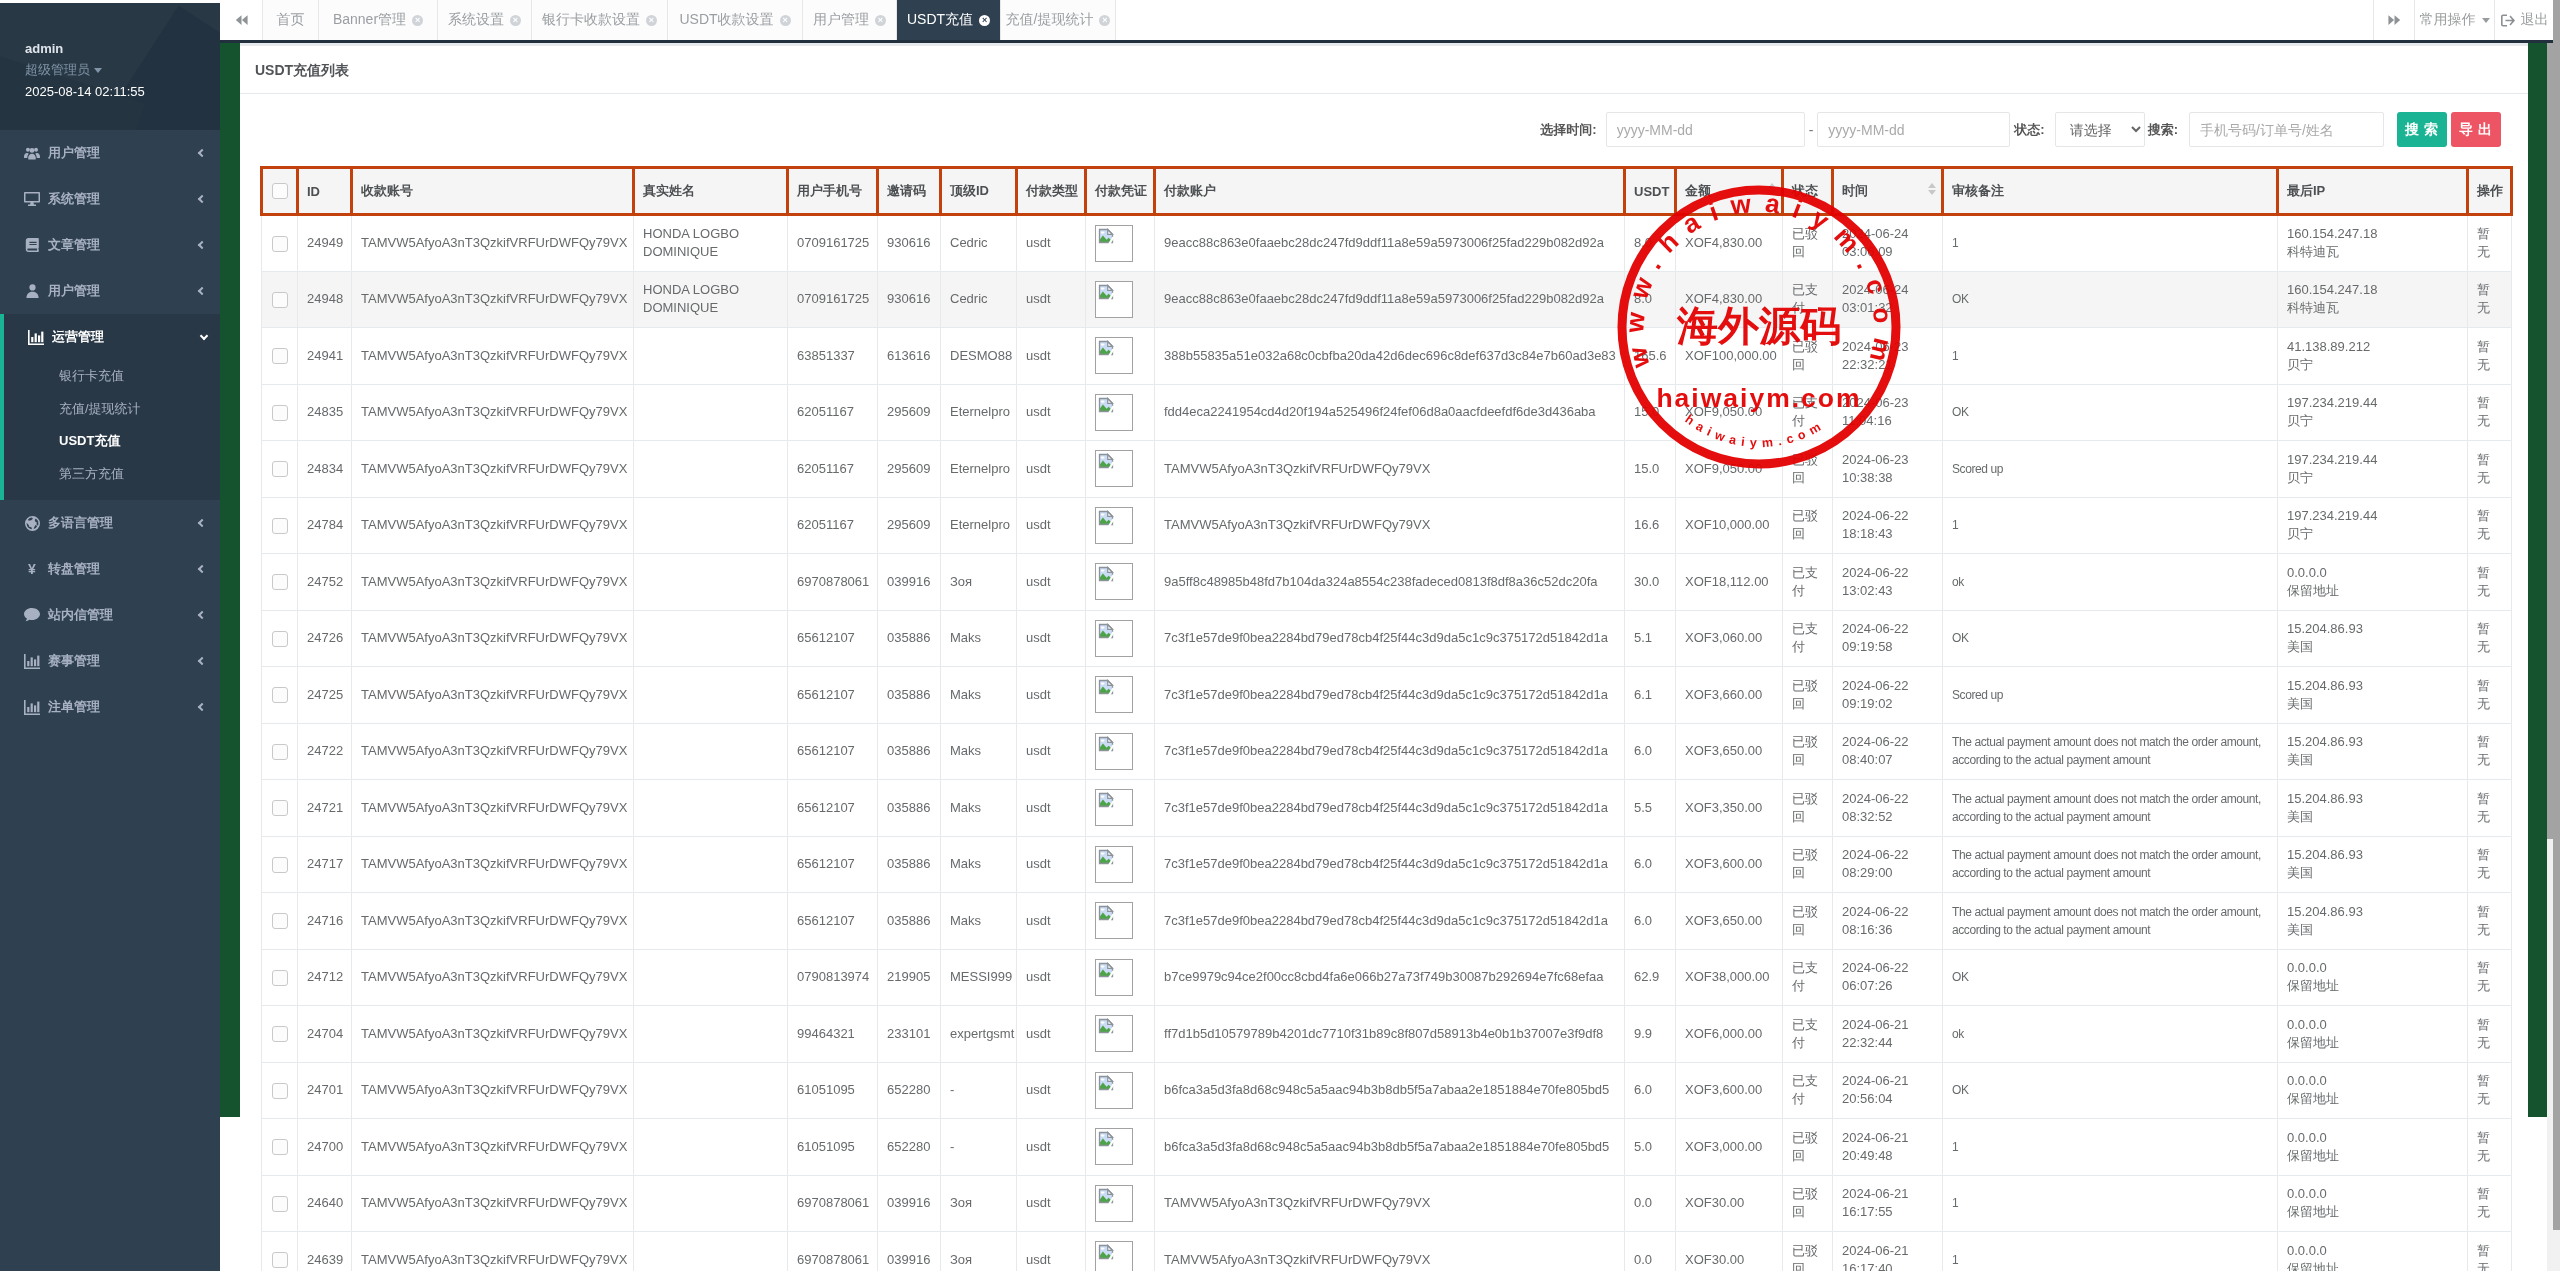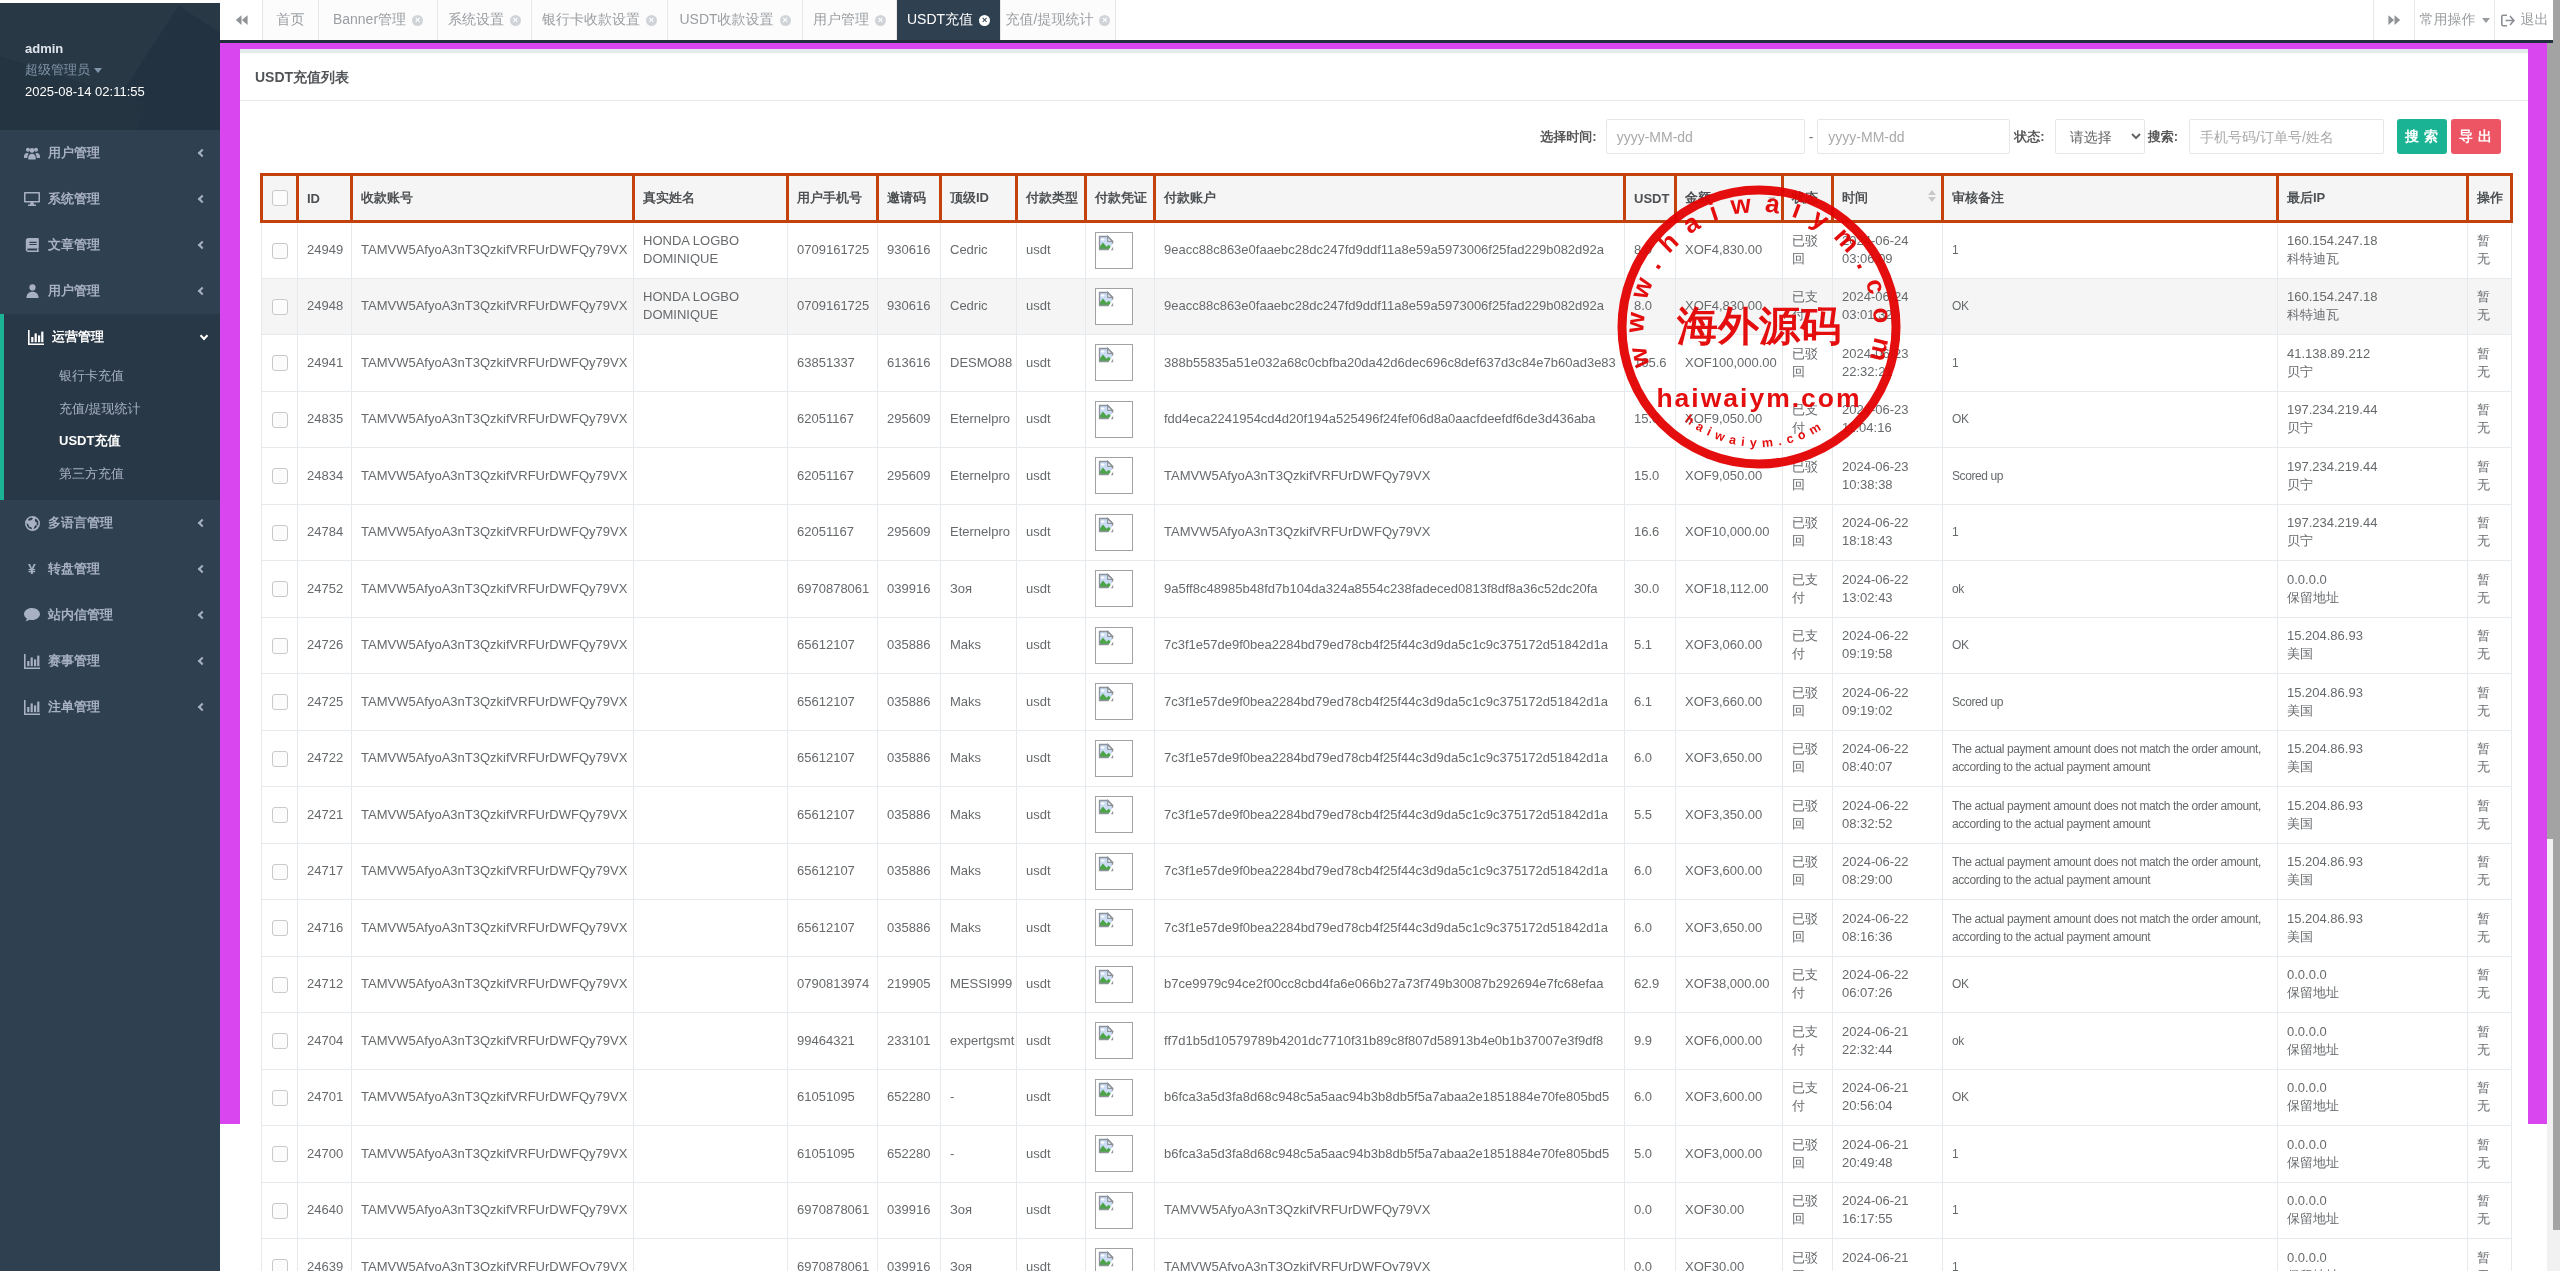--- a/index.html
+++ b/index.html
@@ -32,21 +32,21 @@
 .tbtn { width:43px; display:flex; align-items:center; justify-content:center; border-right:1px solid #e7e7e7; }
 .tab { display:flex; align-items:center; justify-content:center; gap:6px; border-right:1px solid #e7e7e7; font-size:14px; color:#9a9ea2; background:#fcfcfc; }
 .tab.act { background:#2f4050; color:#fff; }
 .tclose { width:11px; height:11px; border-radius:50%; background:#d0d4d8; color:#fff; font-size:9px; line-height:11px; text-align:center; font-weight:bold; }
 .tab.act .tclose { background:#fff; color:#2f4050; }
 #nav-space { flex:1; }
 .rbtn { display:flex; align-items:center; justify-content:center; border-left:1px solid #e7e7e7; color:#999c9e; font-size:14px; gap:6px; }
 .caret-d { display:inline-block; width:0; height:0; border-left:4px solid transparent; border-right:4px solid transparent; border-top:5px solid #999c9e; }
 
 
-#main { position:absolute; left:220px; top:32px; width:2327px; height:1092px; background:#d946ef; }
+#main { position:absolute; left:220px; top:25px; width:2327px; height:1092px; background:#14532d; }
 #ibox { position:absolute; left:20px; top:17px; width:2288px; height:1300px; background:#fff; border-top:4px solid #e7eaec; }
 #ibox-title { height:48px; line-height:48px; border-bottom:1px solid #e7eaec; padding-left:15px; font-size:14px; font-weight:bold; color:#515457; }
 #ibox-content { padding:18px 20px 0 20px; }
 #filter { height:35px; display:flex; justify-content:flex-end; align-items:center; margin-right:7px; margin-bottom:19px; font-size:14px; color:#555; }
 #filter .flabel { font-weight:bold; color:#555; font-size:13px; }
 #filter input, #filter select { height:35px; border:1px solid #e5e6e7; background:#fff; font-size:14px; color:#666; padding:0 10px; outline:none; border-radius:2px; font-family:"Liberation Sans",sans-serif; }
 #filter input::placeholder { color:#aaa; }
 .btn { height:35px; width:50px; border:none; color:#fff; font-size:14px; font-weight:bold; border-radius:3px; letter-spacing:5px; padding:0 0 0 4px; text-align:center; font-family:"Liberation Sans",sans-serif; }
 .btn-g { background:#1ab394; }
 .btn-r { background:#ed5565; }

